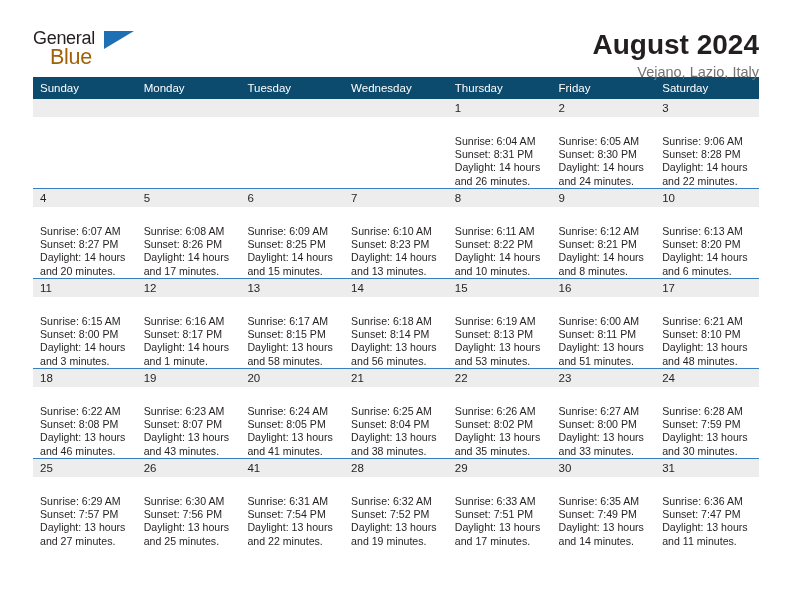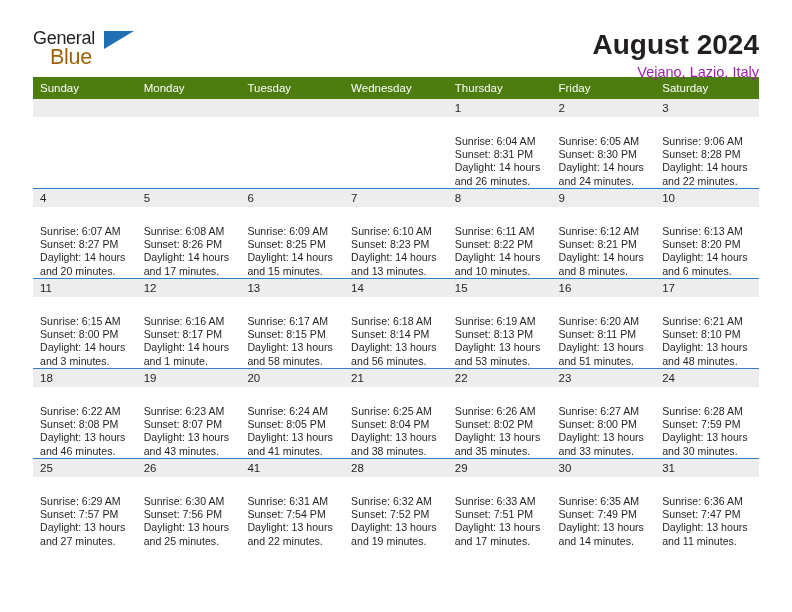--- a/index.html
+++ b/index.html
@@ -73,34 +73,34 @@
   }
   .month-title {
     font-size: 28px;
     font-weight: bold;
     color: #231f20;
     line-height: 1.12;
     letter-spacing: 0px;
   }
   .location {
     font-size: 14.5px;
-    color: #a21caf;
+    color: #737373;
     line-height: 1.35;
     margin-top: 3px;
   }
 
   
   .calendar {
     width: 726px;
     border-collapse: collapse;
     table-layout: fixed;
     margin-top: 5px;
   }
   .calendar th {
-    background: #4d7c0f;
+    background: #0c4a6e;
     color: #ffffff;
     font-weight: normal;
     font-size: 11.5px;
     text-align: left;
     padding: 5px 0 5px 7px;
     height: 19px;
     box-sizing: border-box;
     border: none;
   }
   .calendar td {
@@ -322,21 +322,21 @@
             <div class="info">
               <div>Sunrise: 6:19 AM</div>
               <div>Sunset: 8:13 PM</div>
               <div>Daylight: 13 hours</div>
               <div>and 53 minutes.</div>
             </div>
           </td>
           <td>
             <span class="daynum">16</span>
             <div class="info">
-              <div>Sunrise: 6:20 AM</div>
+              <div>Sunrise: 6:00 AM</div>
               <div>Sunset: 8:11 PM</div>
               <div>Daylight: 13 hours</div>
               <div>and 51 minutes.</div>
             </div>
           </td>
           <td>
             <span class="daynum">17</span>
             <div class="info">
               <div>Sunrise: 6:21 AM</div>
               <div>Sunset: 8:10 PM</div>

